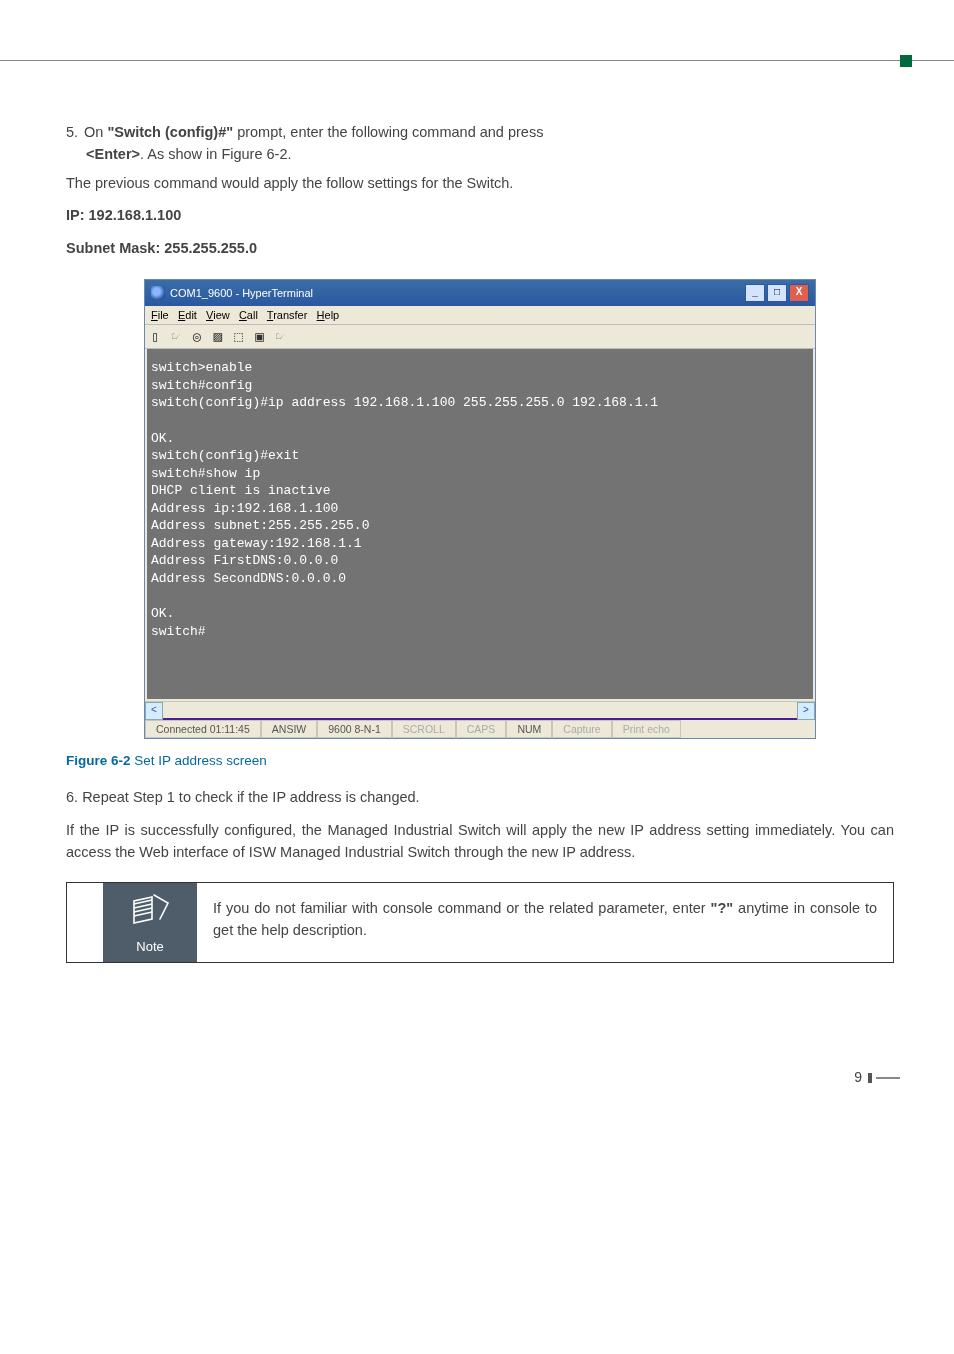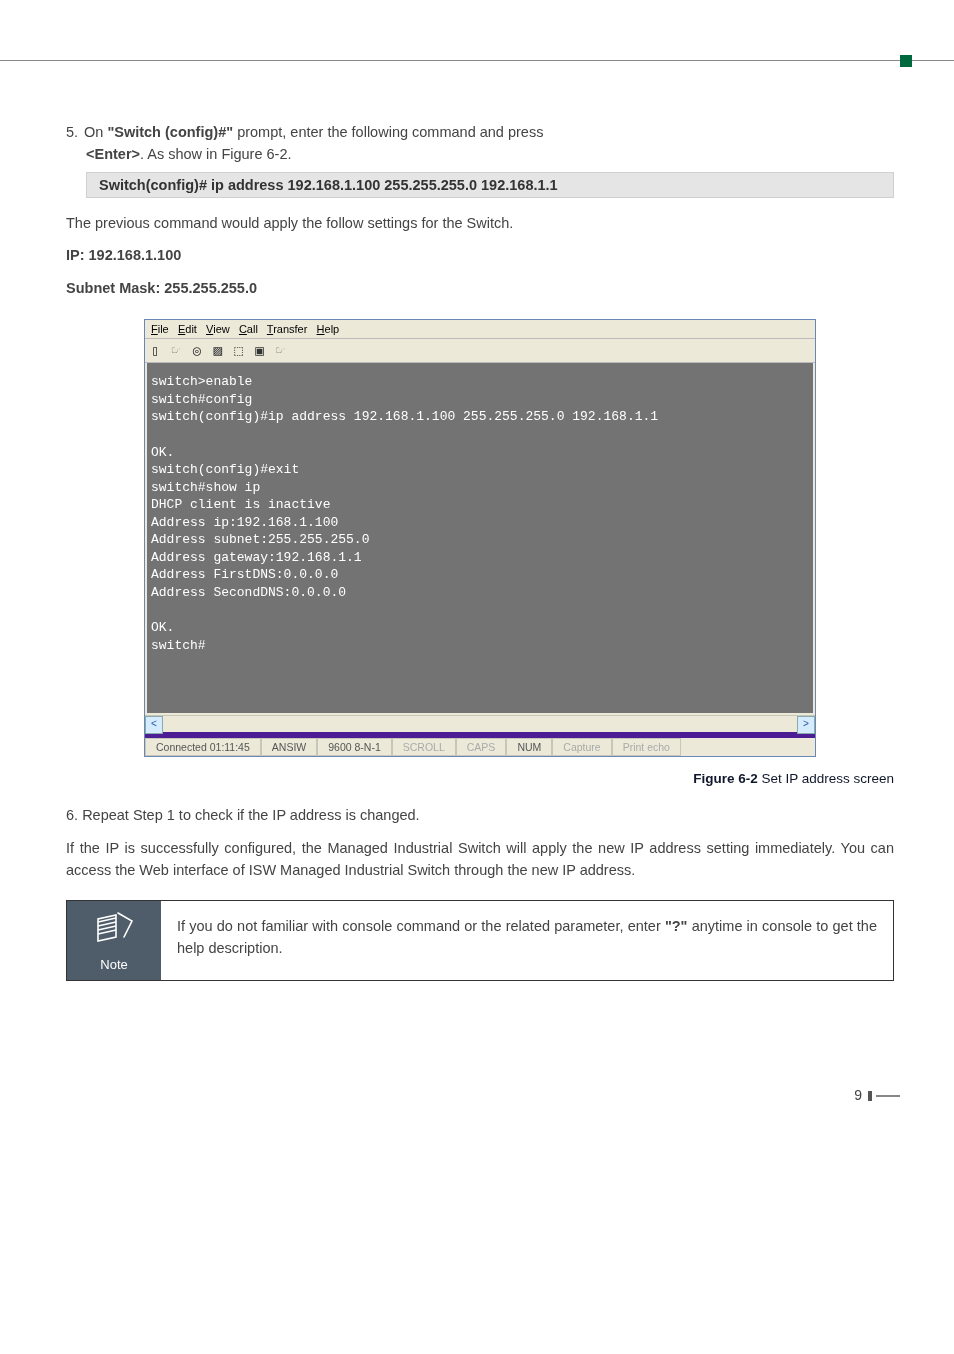--- a/index.html
+++ b/index.html
@@ -85,39 +85,39 @@
     background:#ece9d8; border-bottom:1px solid #bbb; padding:3px 6px;
     font-family: 'Courier New', monospace; font-size:14px; letter-spacing:2px;
   }
   .ss-term {
     background:#737373; color:#fff; font-family: 'Courier New', monospace;
     font-size:13px; line-height:1.35; padding:10px 12px 40px 4px;
     border:2px solid #ece9d8; border-top:none;
     white-space: pre; overflow:hidden; min-height: 300px;
   }
   .ss-status {
-    background:#ece9d8; border-top:6px solid #4c1d95; display:flex; font-size:10.5px;
+    background:#ece9d8; border-top:2px solid #4c1d95; display:flex; font-size:10.5px;
   }
   .ss-cell { border:1px solid #c7c7b8; padding:2px 10px; color:#555; }
   .ss-cell.dim { color:#aaa; }
   .ss-scroll-lr {
     background:#ece9d8; border-top:1px solid #c7c7b8; height:16px; position:relative;
   }
   .ss-arrow-l, .ss-arrow-r {
     position:absolute; top:0; width:16px; height:16px; background:#d5ecff; border:1px solid #8aa; font-size:10px; text-align:center; line-height:14px; color:#2a58a0;
   }
   .ss-arrow-l{left:0}
   .ss-arrow-r{right:0}
-  .fig-caption { text-align:right; font-size:13.5px; margin: 6px 0 18px 0; color:#0f172a;}
+  .fig-caption { text-align:left; font-size:13.5px; margin: 6px 0 18px 0; color:#0369a1;}
   .fig-caption .fb { font-weight:bold; }
   .note-box {
     border:1px solid #333; display:flex; margin-top:18px;
   }
   .note-left {
-    width:86px; background:#4F5C6A; color:#fff; text-align:center; padding:10px 4px 8px 4px;
+    width:86px; background:#4F5C6A; color:#fff; text-align:center; padding:10px 4px 8px 4px;margin-left:36px;
   }
   .note-icon {
     margin:0 auto 6px auto;
   }
   .note-left-label { font-size:13px; }
   .note-right {
     padding:14px 16px; font-size:14.5px; line-height:1.55; color:#444; flex:1;
     text-align: justify;
   }
   .footer {
@@ -130,28 +130,36 @@
 
 <div class="top-rule"></div>
 
 <div class="page">
 
   <p class="body-text step5" style="text-align:justify;">
     <span class="num">5.</span><span>On </span><span class="bold">"Switch (config)#"</span><span> prompt, enter the following command and press </span><br>
     <span class="ind"><span class="bold">&lt;Enter&gt;</span><span>. As show in Figure 6-2.</span></span>
   </p>
 
-  <div class="cmd-bar">Switch(config)# ip address 192.168.1.100 255.255.255.0 192.168.1.1</div>
 
   <p class="body-text">The previous command would apply the follow settings for the Switch.</p>
 
   <p class="body-text bold" style="">IP: 192.168.1.100</p>
   <p class="body-text bold" style="margin-bottom:20px;">Subnet Mask: 255.255.255.0</p>
 
   <div class="screenshot">
+    <div class="ss-title">
+      <span class="ss-title-icon"></span>
+      <span>COM1_9600 - HyperTerminal</span>
+      <span class="ss-winbtns">
+        <span class="ss-winbtn">_</span>
+        <span class="ss-winbtn">□</span>
+        <span class="ss-winbtn close">X</span>
+      </span>
+    </div>
     <div class="ss-menu">
       <span><u>F</u>ile</span>&nbsp;&nbsp;
       <span><u>E</u>dit</span>&nbsp;&nbsp;
       <span><u>V</u>iew</span>&nbsp;&nbsp;
       <span><u>C</u>all</span>&nbsp;&nbsp;
       <span><u>T</u>ransfer</span>&nbsp;&nbsp;
       <span><u>H</u>elp</span>
     </div>
     <div class="ss-toolbar">▯ ☞  ◎ ▨  ⬚ ▣  ☞</div>
     <div class="ss-term">switch&gt;enable

